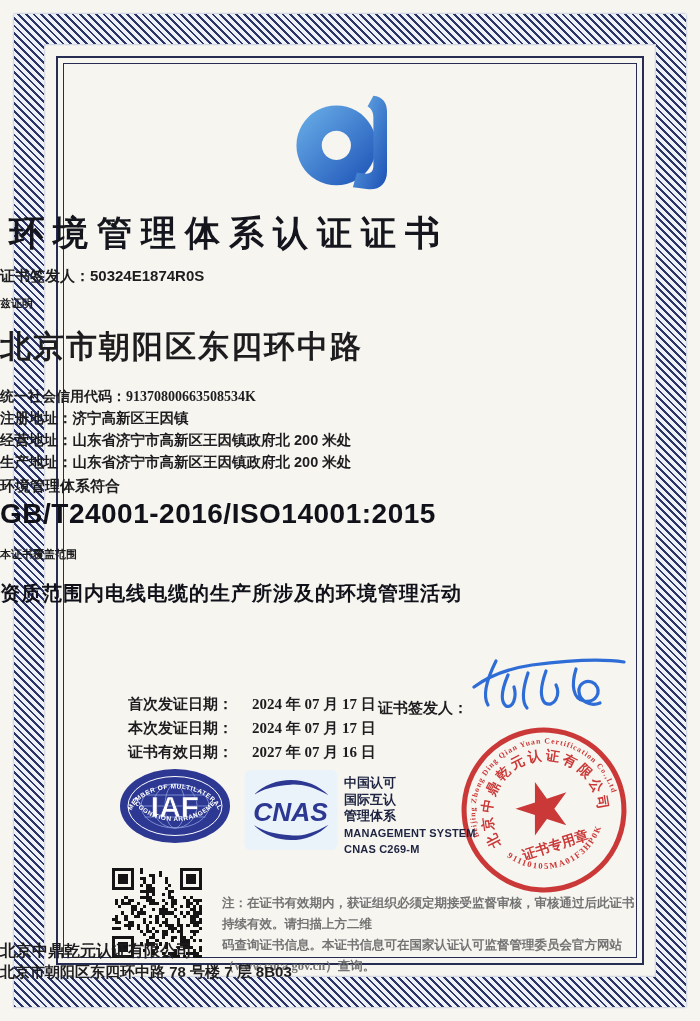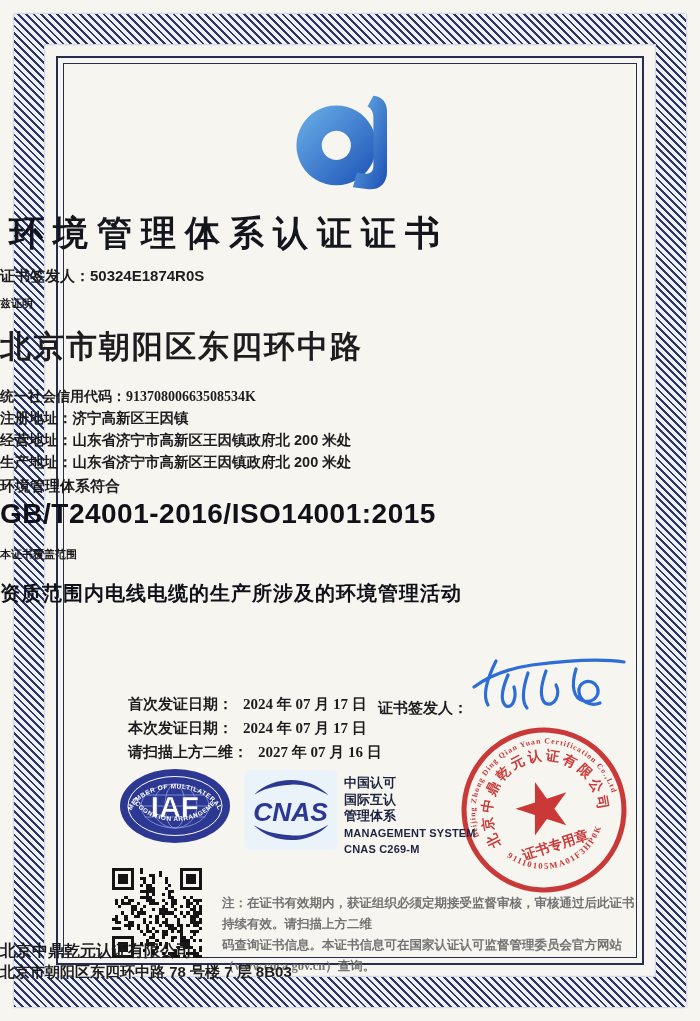--- a/index.html
+++ b/index.html
@@ -31,21 +31,21 @@
   .addr1{top:409px;font-size:14.5px;}
   .addr2{top:431px;font-size:14.5px;}
   .addr3{top:453px;font-size:14.5px;}
   .conform{top:477px;font-size:15px;}
   .std{top:498px;font-size:28px;font-weight:bold;letter-spacing:.5px;color:#101119;}
   .scopelab{top:547px;font-size:11px;}
   .scope{top:580px;font-size:20px;font-weight:bold;letter-spacing:1px;color:#101119;}
 
   .dates{left:128px;top:692px;font-size:15px;}
   .dates .row{line-height:24px;white-space:nowrap;}
-  .dates .lab{margin-right:10px;text-align:right;}
+  .dates .lab{margin-right:19px;text-align:right;}
   .signer{left:378px;top:699px;font-size:15px;}
   .sig{left:466px;top:645px;}
 
   .seal{left:458px;top:724px;width:172px;height:172px;transform:rotate(-18deg);opacity:.93;mix-blend-mode:multiply;}
 
   .iaf{left:117px;top:767px;}
   .cnas{left:244px;top:770px;}
   .cnastxt{left:344px;top:775px;color:#1d2340;line-height:16.5px;font-size:13px;font-weight:bold;}
   .cnastxt .en{font-size:11px;letter-spacing:.2px;}
 
@@ -99,21 +99,21 @@
   <div class="abs cx scope">资质范围内电线电缆的生产所涉及的环境管理活动</div>
 
   <div class="abs dates serif-b">
     <div class="row">
       <span class="lab">首次发证日期：</span><span>2024 年 07 月 17 日</span>
     </div>
     <div class="row">
       <span class="lab">本次发证日期：</span><span>2024 年 07 月 17 日</span>
     </div>
     <div class="row">
-      <span class="lab">请扫描上方二维：</span><span>2027 年 07 月 16 日</span>
+      <span class="lab">证书有效日期：</span><span>2027 年 07 月 16 日</span>
     </div>
   </div>
 
   <div class="abs signer sans-b">证书签发人：</div>
 
   <div class="abs sig">
     <svg width="168" height="78" viewBox="0 0 168 78" fill="none" stroke="#2e6cd6" stroke-width="3.2" stroke-linecap="round">
       <path d="M8,42 C24,30 46,23 66,20 C104,15 134,13 158,17"></path>
       <path d="M30,16 C22,32 16,50 22,60"></path>
       <path d="M42,30 C36,44 34,56 40,61 C47,64 51,52 48,42"></path>

